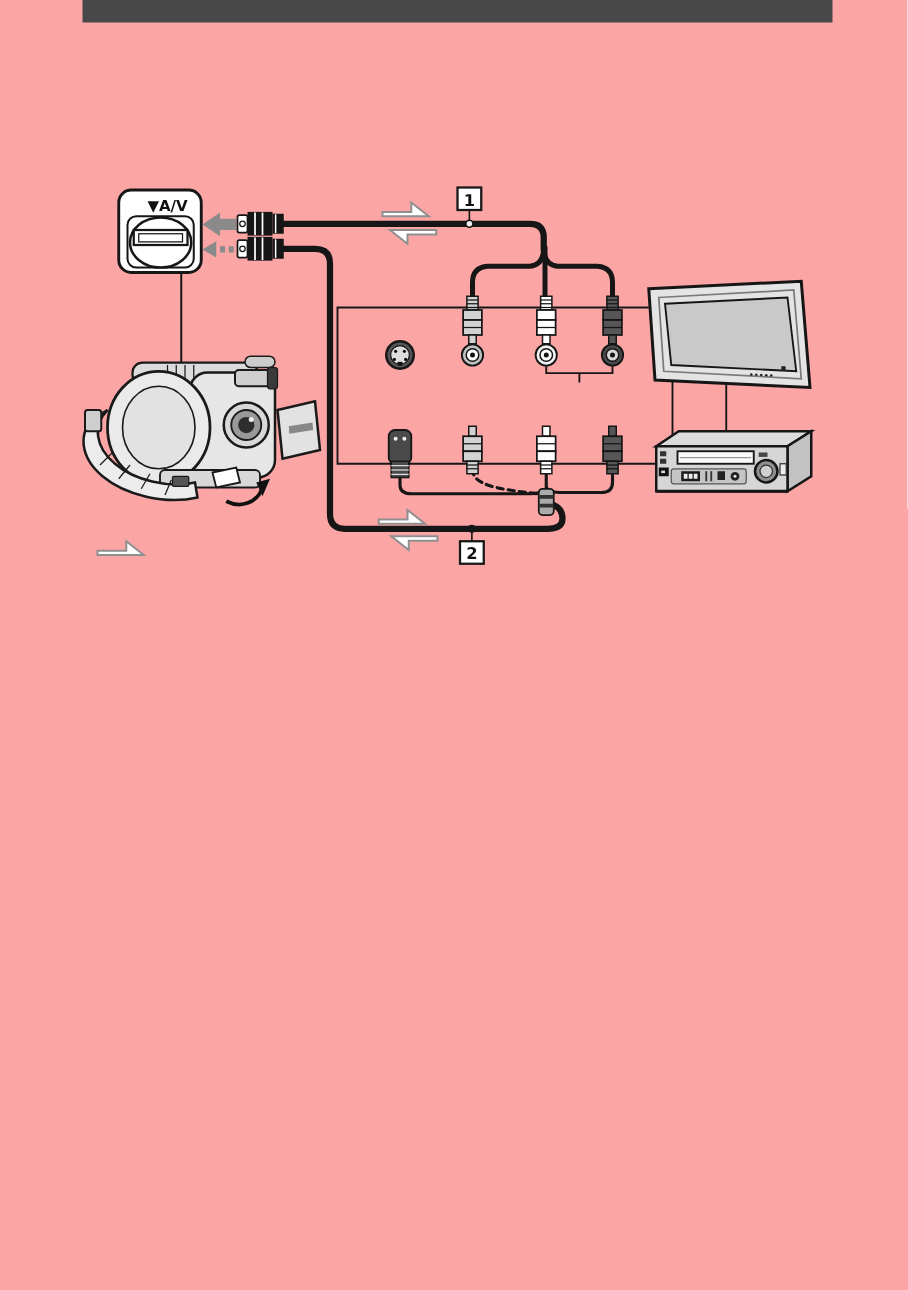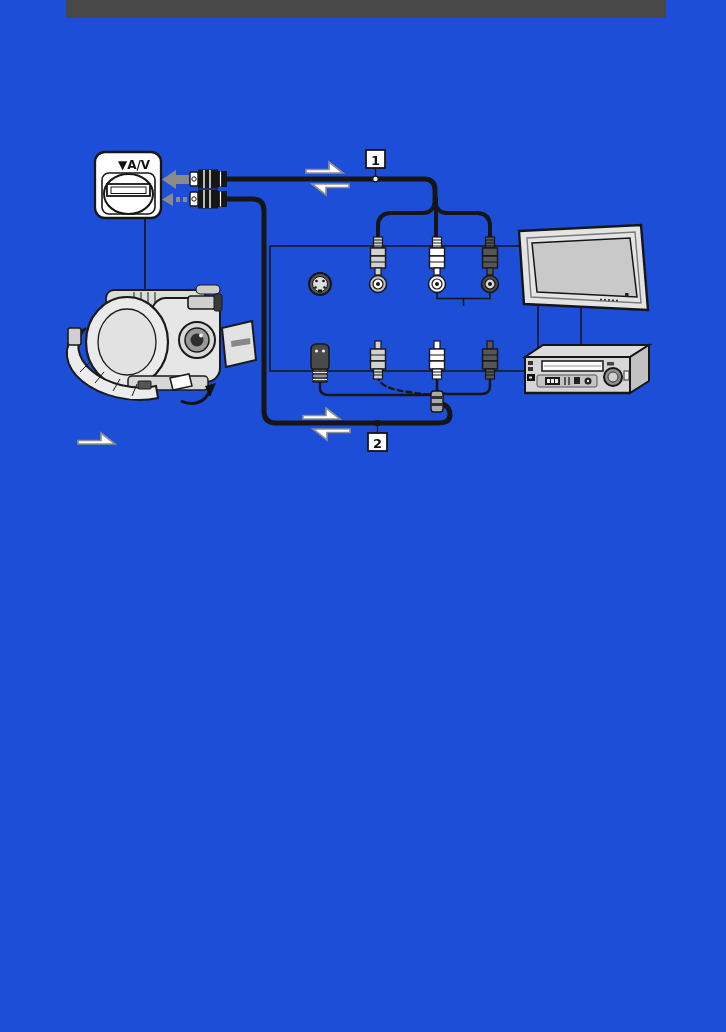--- a/index.html
+++ b/index.html
@@ -1,16 +1,16 @@
 <!DOCTYPE html>
 <html><head>
 <meta charset="utf-8">
 <style>
   html,body{margin:0;padding:0;background:#ffffff;}
-  .page{position:relative;width:726px;height:1032px;background:#1d4ed8;overflow:hidden;
+  .page{position:relative;width:726px;height:1032px;background:#fca5a5;overflow:hidden;
         font-family:"DejaVu Sans","Liberation Sans",sans-serif;}
   svg{position:absolute;left:0;top:0;}
   .cable{stroke:#161616;fill:none;stroke-linecap:round;}
   .thin{stroke:#161616;stroke-width:1.5;fill:none;}
   text.boxlabel{font-family:"DejaVu Sans","Liberation Sans",sans-serif;font-weight:bold;
                 font-size:13px;fill:#111;text-anchor:middle;}
   text.avlabel{font-family:"DejaVu Sans","Liberation Sans",sans-serif;font-weight:bold;
                font-size:12px;fill:#111;text-anchor:middle;}
   .plug-yellow{fill:#d2d2d2;}
   .plug-white{fill:#ffffff;}

